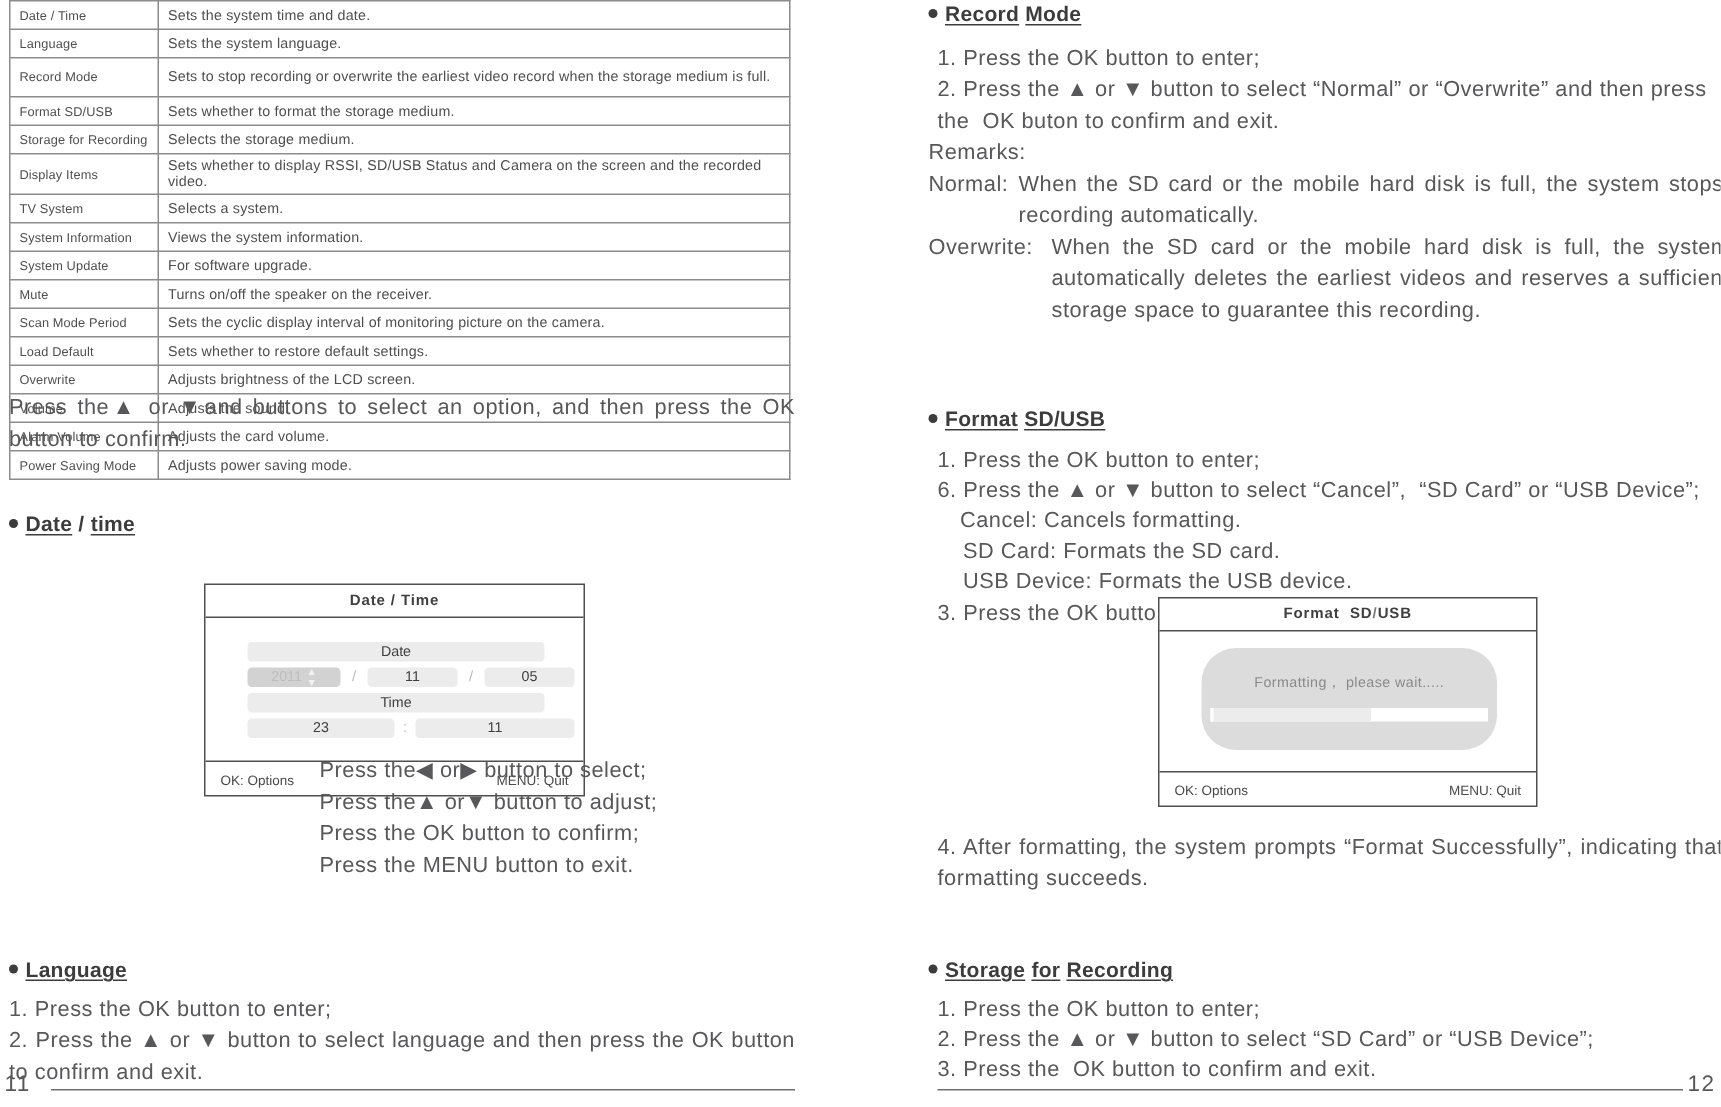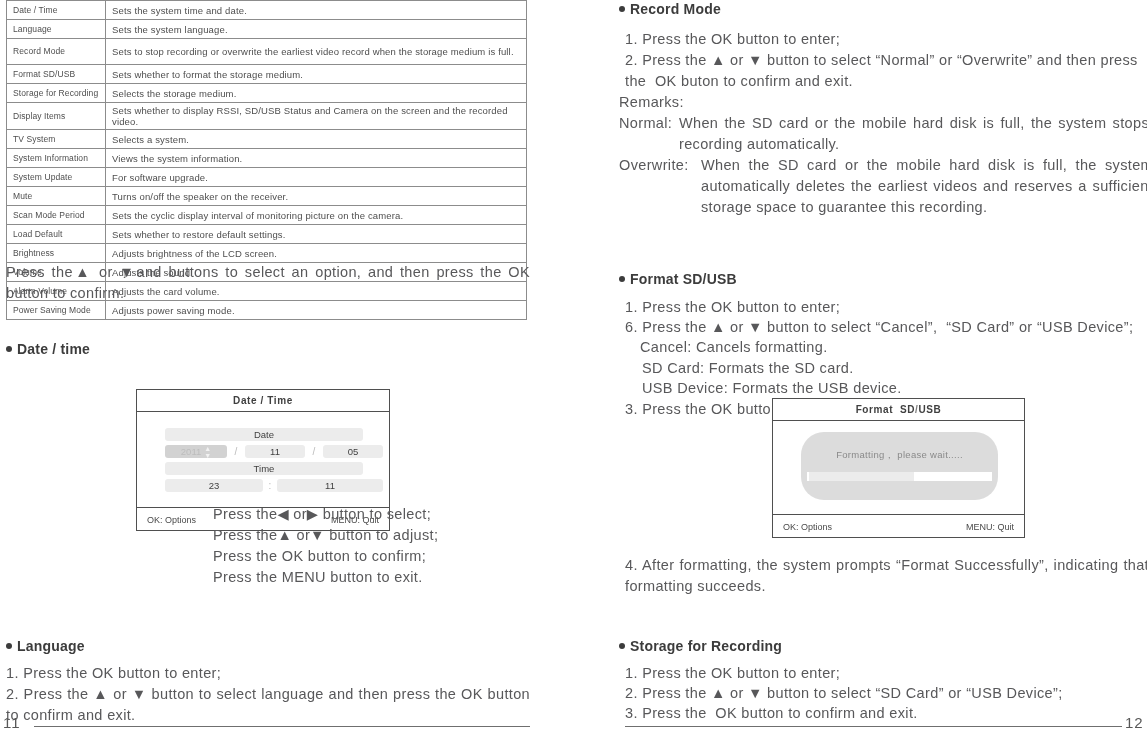--- a/index.html
+++ b/index.html
@@ -84,20 +84,21 @@
   .heading .bullet {
     display: inline-block;
     width: 6px;
     height: 6px;
     border-radius: 50%;
     background: #3c3c3c;
     margin-right: 5px;
     vertical-align: 2px;
   }
   .heading .u {
+    text-decoration: underline;
     text-underline-offset: 2px;
   }
 
   
   .osd {
     position: absolute;
     border: 1px solid #4f4f4f;
     background: #ffffff;
     box-sizing: border-box;
   }
@@ -246,21 +247,21 @@
           </tr>
           <tr>
             <td class="item">Scan Mode Period</td>
             <td class="desc">Sets the cyclic display interval of monitoring picture on the camera.</td>
           </tr>
           <tr>
             <td class="item">Load Default</td>
             <td class="desc">Sets whether to restore default settings.</td>
           </tr>
           <tr>
-            <td class="item">Brightness</td>
+            <td class="item">Overwrite</td>
             <td class="desc">Adjusts brightness of the LCD screen.</td>
           </tr>
           <tr>
             <td class="item">Volume</td>
             <td class="desc">Adjusts the sound.</td>
           </tr>
           <tr>
             <td class="item">Alarm Volume</td>
             <td class="desc">Adjusts the card volume.</td>
           </tr>

